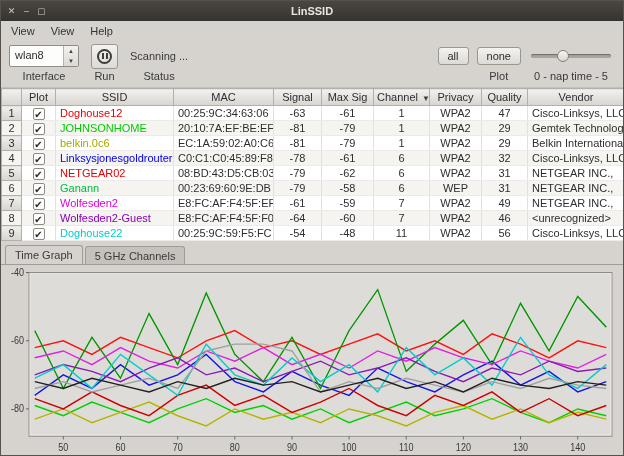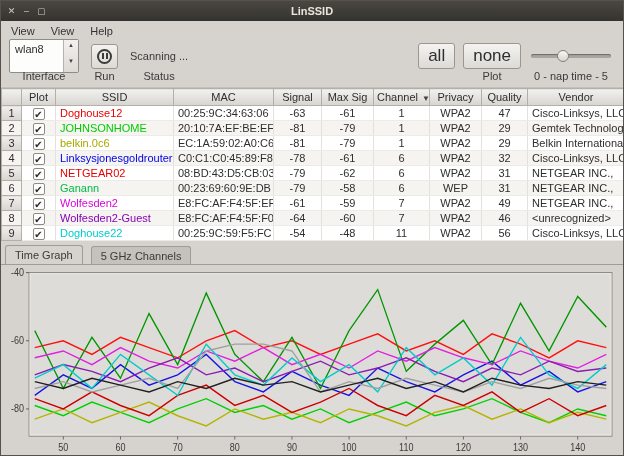--- a/index.html
+++ b/index.html
@@ -28,28 +28,28 @@
   .menu-item { padding:2px 8px; color:#333; }
 
   
   .toolbar { height:48px; flex:0 0 48px; display:flex; justify-content:space-between;
     padding:3px 10px 0 8px; border-bottom:1px solid #c4c1bb; }
   .tb-left { display:grid; grid-template-columns:auto auto auto; grid-template-rows:26px 14px;
     column-gap:12px; align-items:center; justify-items:center; }
   .tb-right { display:grid; grid-template-columns:auto auto auto; grid-template-rows:26px 14px;
     column-gap:8px; align-items:center; justify-items:center; }
   .tb-label { font-size:11px; color:#3a3a3a; }
-  .combo { width:70px; height:34px; background:#fdfdfc; border:1px solid #8f8b85; border-radius:2px;
+  .combo { width:70px; height:22px; background:#fdfdfc; border:1px solid #8f8b85; border-radius:2px;
     display:flex; align-items:stretch; }
   .combo-text { flex:1; padding:3px 0 0 5px; }
   .spinner { width:15px; border-left:1px solid #b5b1ab; display:flex; flex-direction:column;
     background:linear-gradient(#f2f1ef,#dcdad5); }
   .spin-up,.spin-down { flex:1; font-size:6px; line-height:10px; text-align:center; color:#44423e; }
   .btn { background:linear-gradient(#f4f3f1,#dcdad5); border:1px solid #9b978f; border-radius:3px;
-    padding:2px 9px; font-size:17px; color:#2e2e2e; }
+    padding:2px 9px; font-size:11px; color:#2e2e2e; }
   .pause-btn { width:27px; height:25px; display:flex; align-items:center; justify-content:center;
     padding:0; }
   .pause-circle { width:15px; height:15px; border:2px solid #3f3d39; border-radius:50%;
     display:flex; align-items:center; justify-content:center; gap:2px; }
   .pause-bar { width:2px; height:6px; background:#3f3d39; }
   .slider { width:84px; height:22px; position:relative; }
   .slider-groove { position:absolute; left:2px; right:2px; top:9px; height:4px;
     background:#a8a49e; border-radius:2px; box-shadow:inset 0 1px 1px rgba(0,0,0,.35); }
   .slider-knob { position:absolute; left:28px; top:5px; width:12px; height:12px; border-radius:50%;
     background:linear-gradient(#f7f6f4,#d8d5d0); border:1px solid #84817b; }
@@ -68,21 +68,21 @@
   table.nets td.c-num { background:linear-gradient(#f0efed,#d8d5d0); border:1px solid #b3afa9;
     text-align:center; padding:0; color:#2e2e2e; }
   td.c-plot { text-align:center; }
   td.c-sig, td.c-max, td.c-chan, td.c-priv, td.c-qual { text-align:center; }
   .cb { display:inline-block; width:12px; height:12px; border:1px solid #8f8b85; border-radius:2px;
     background:#fdfdfd; font-size:10px; line-height:11px; color:#2b2b2b; text-align:center;
     vertical-align:middle; }
   .sort { font-size:8px; margin-left:4px; color:#44423e; }
 
   
-  .tabbar { flex:0 0 22px; display:flex; align-items:flex-end; gap:8px; padding:4px 0 0 4px; }
+  .tabbar { flex:0 0 22px; display:flex; align-items:flex-end; gap:2px; padding:4px 0 0 4px; }
   .tab { padding:3px 9px 2px; background:#c5c2bd; border:1px solid #9f9b95; border-bottom:none;
     border-radius:3px 3px 0 0; color:#3a3a3a; }
   .tab.active { background:#d6d3ce; margin-bottom:-1px; padding-bottom:4px; }
 
   
   .graph-page { flex:1; min-height:0; border-top:1px solid #9f9b95; background:#d6d3ce; padding:2px 3px 1px 2px; }
   #graph-svg { display:block; width:100%; height:100%; }
 </style>
 </head>
 <body>

